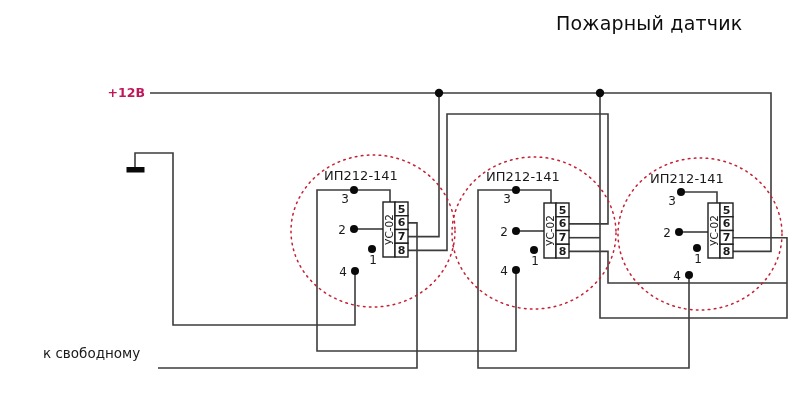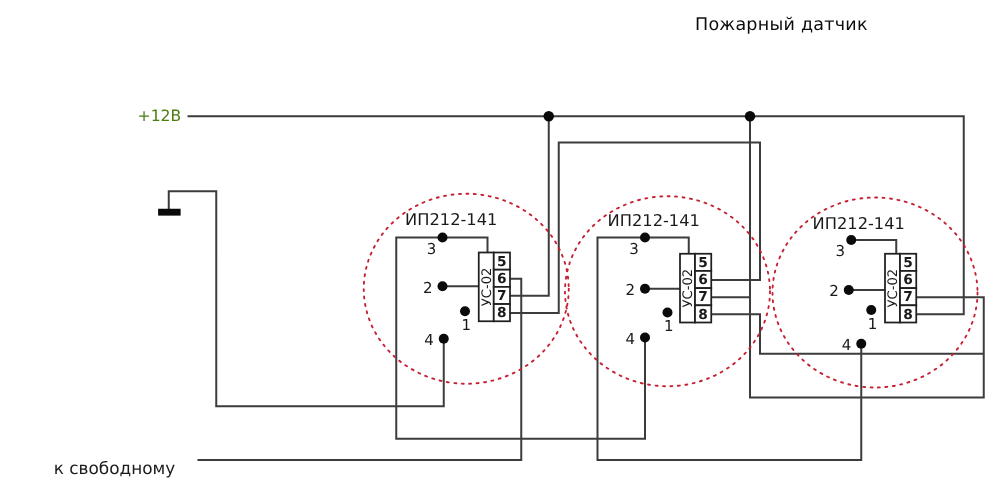--- a/index.html
+++ b/index.html
@@ -1,25 +1,25 @@
 <!DOCTYPE html>
 <html><head>
 <meta charset="utf-8">
 <style>
   html,body{margin:0;padding:0;background:#fff;}
   .stage{position:relative;width:800px;height:402px;background:#ffffff;overflow:hidden;
          font-family:"DejaVu Sans","Liberation Sans",sans-serif;}
   .stage svg{position:absolute;left:0;top:0;}
-  .page-title{position:absolute;left:556px;top:12px;font-size:14px;color:#0d0d0d;
+  .page-title{position:absolute;left:556px;top:12px;font-size:19px;color:#0d0d0d;
               letter-spacing:0.2px;white-space:nowrap;}
   .power-label{position:absolute;left:60px;top:85px;width:85px;text-align:right;
-               font-size:12.5px;color:#4d7c0f;}
+               font-size:12.5px;color:#be185d;font-weight:bold;}
   .thermo-label{position:absolute;left:40px;top:344px;font-size:13.5px;color:#1a1a1a;
                 line-height:18px;white-space:nowrap;}
-  .thermo-label .l1{padding-left:3px;margin-top:22px;}
+  .thermo-label .l1{padding-left:3px;}
 </style>
 </head>
 <body>
 
 <div class="stage">
   <svg id="diagram" width="800" height="402" viewBox="0 0 800 402">
       <polyline points="150,93 771,93 771,251.4 733,251.4" fill="none" stroke="#3c3c3c" stroke-width="1.6"></polyline>
       <polyline points="439,93 439,236.6 408,236.6" fill="none" stroke="#3c3c3c" stroke-width="1.6"></polyline>
       <polyline points="600,237.7 569,237.7" fill="none" stroke="#3c3c3c" stroke-width="1.6"></polyline>
       <polyline points="600,93 600,318 787,318 787,237.7 733,237.7" fill="none" stroke="#3c3c3c" stroke-width="1.6"></polyline>

